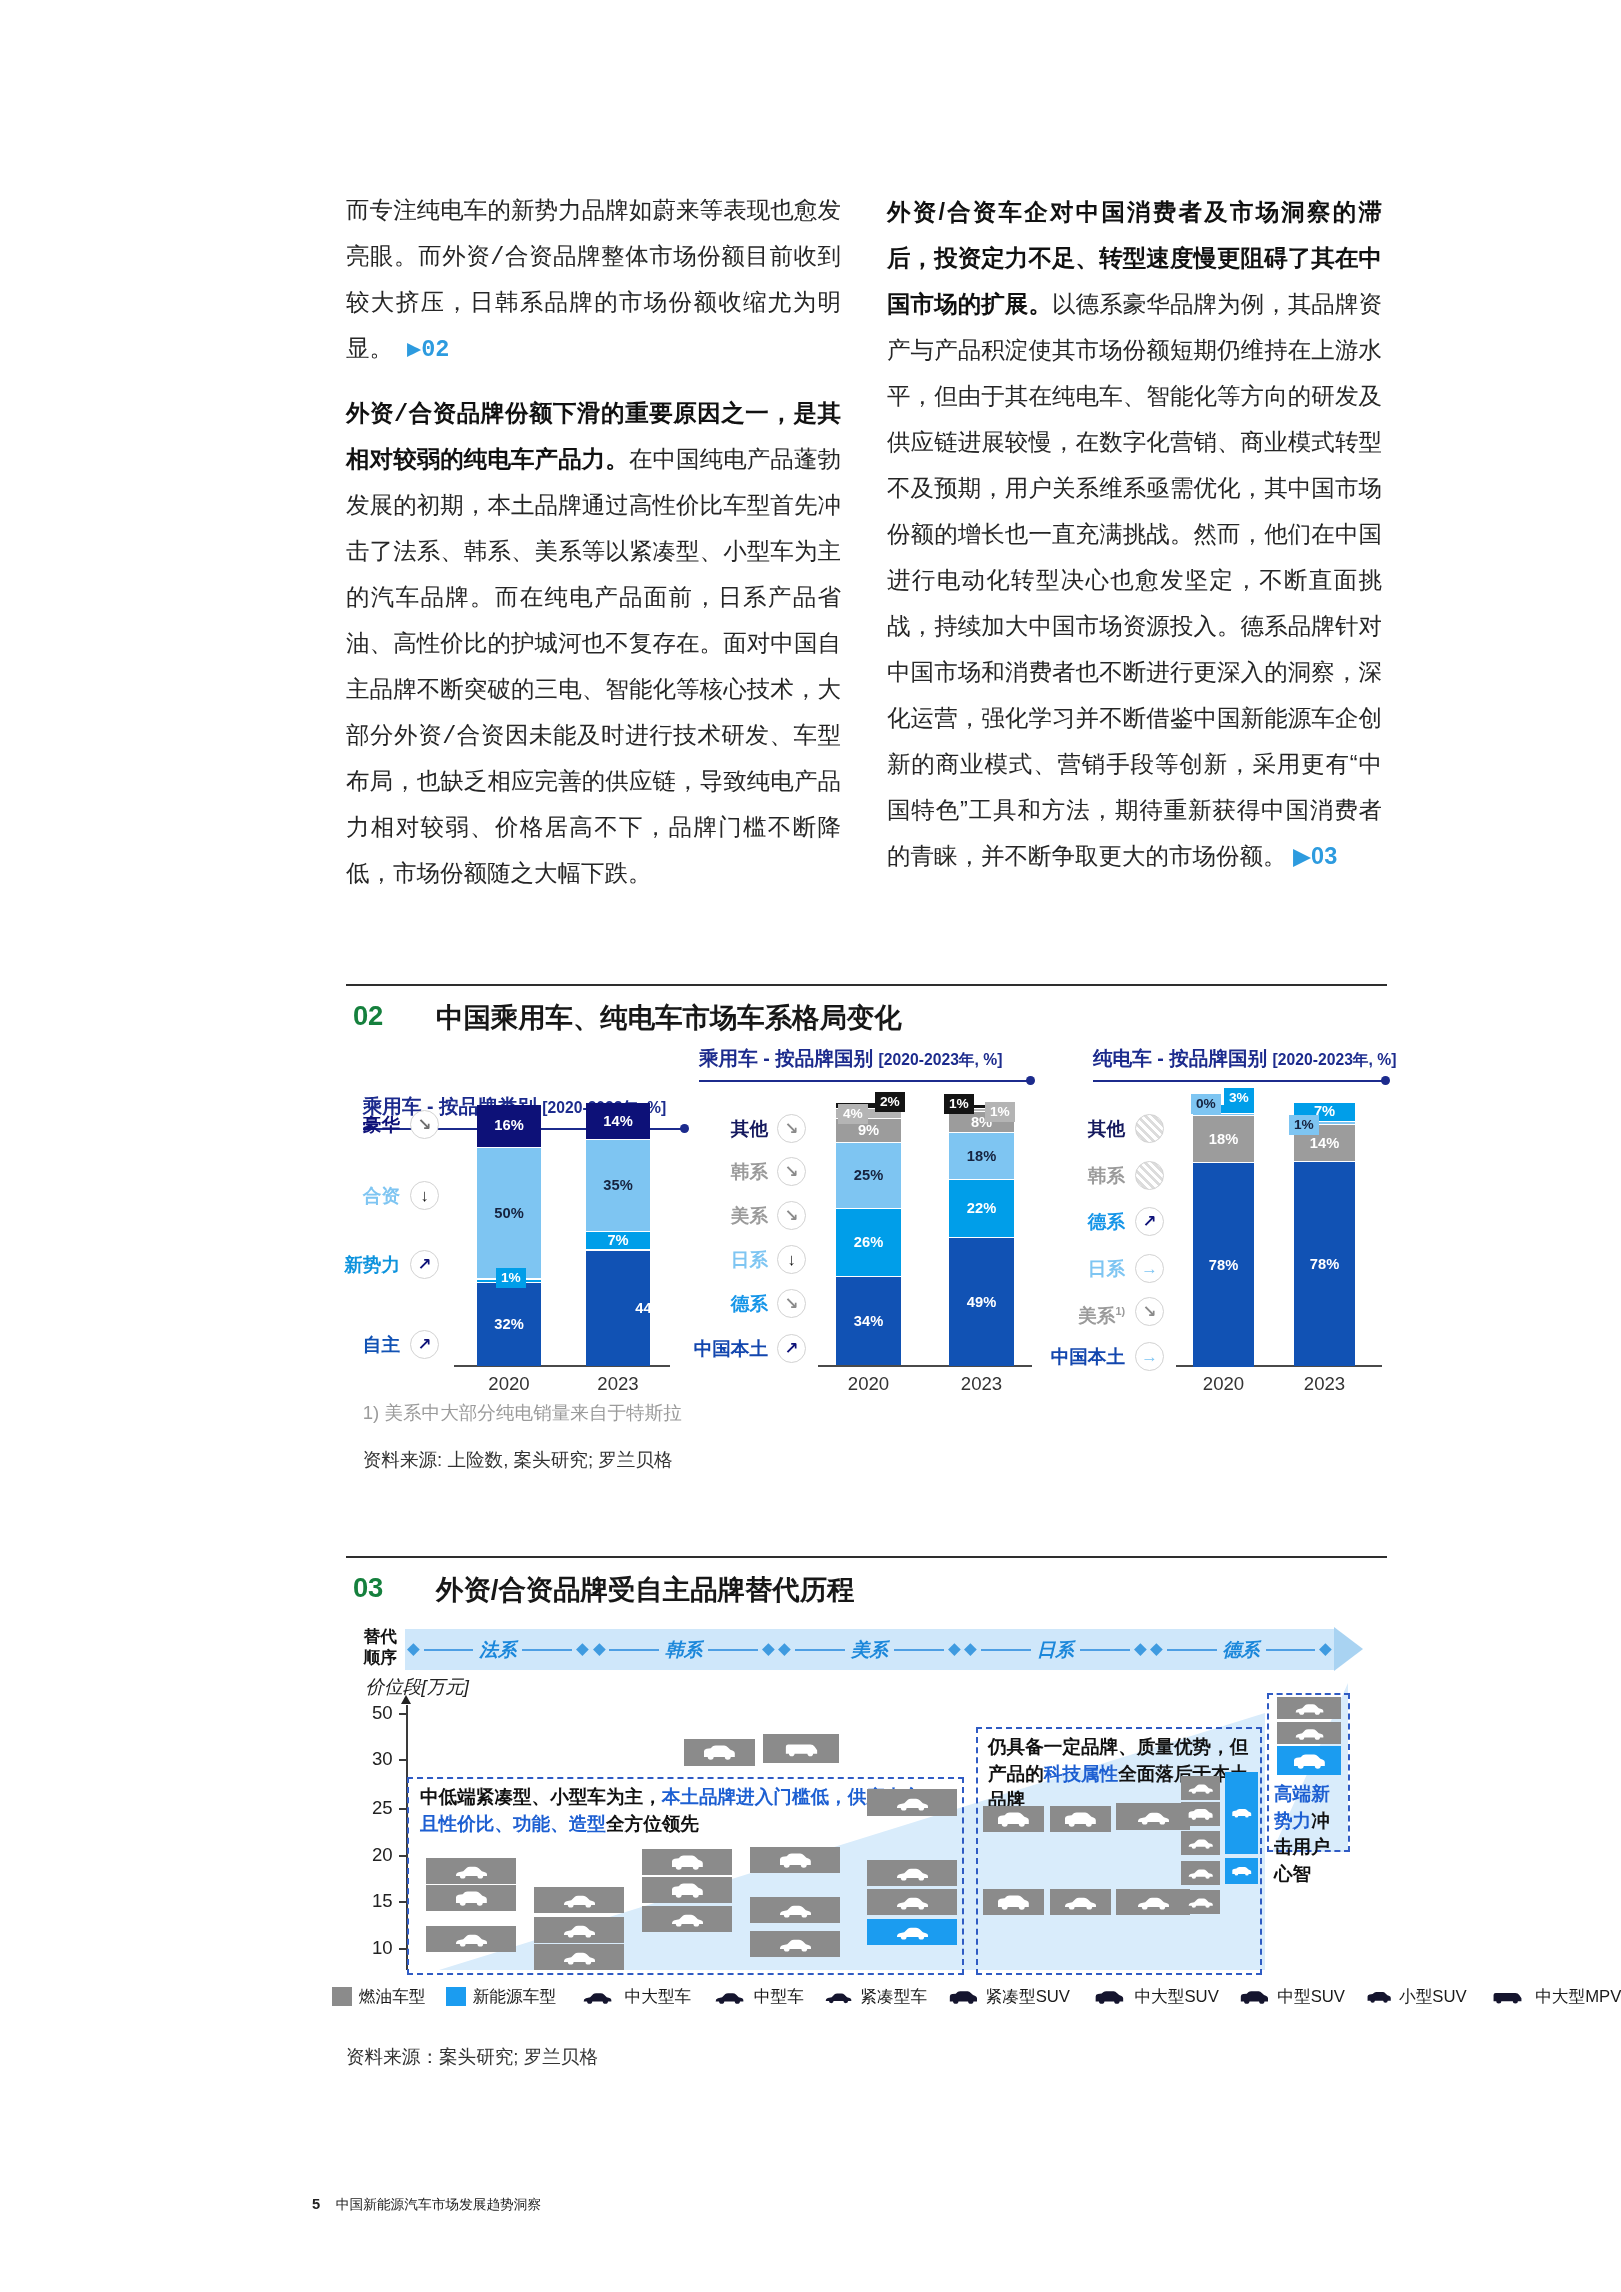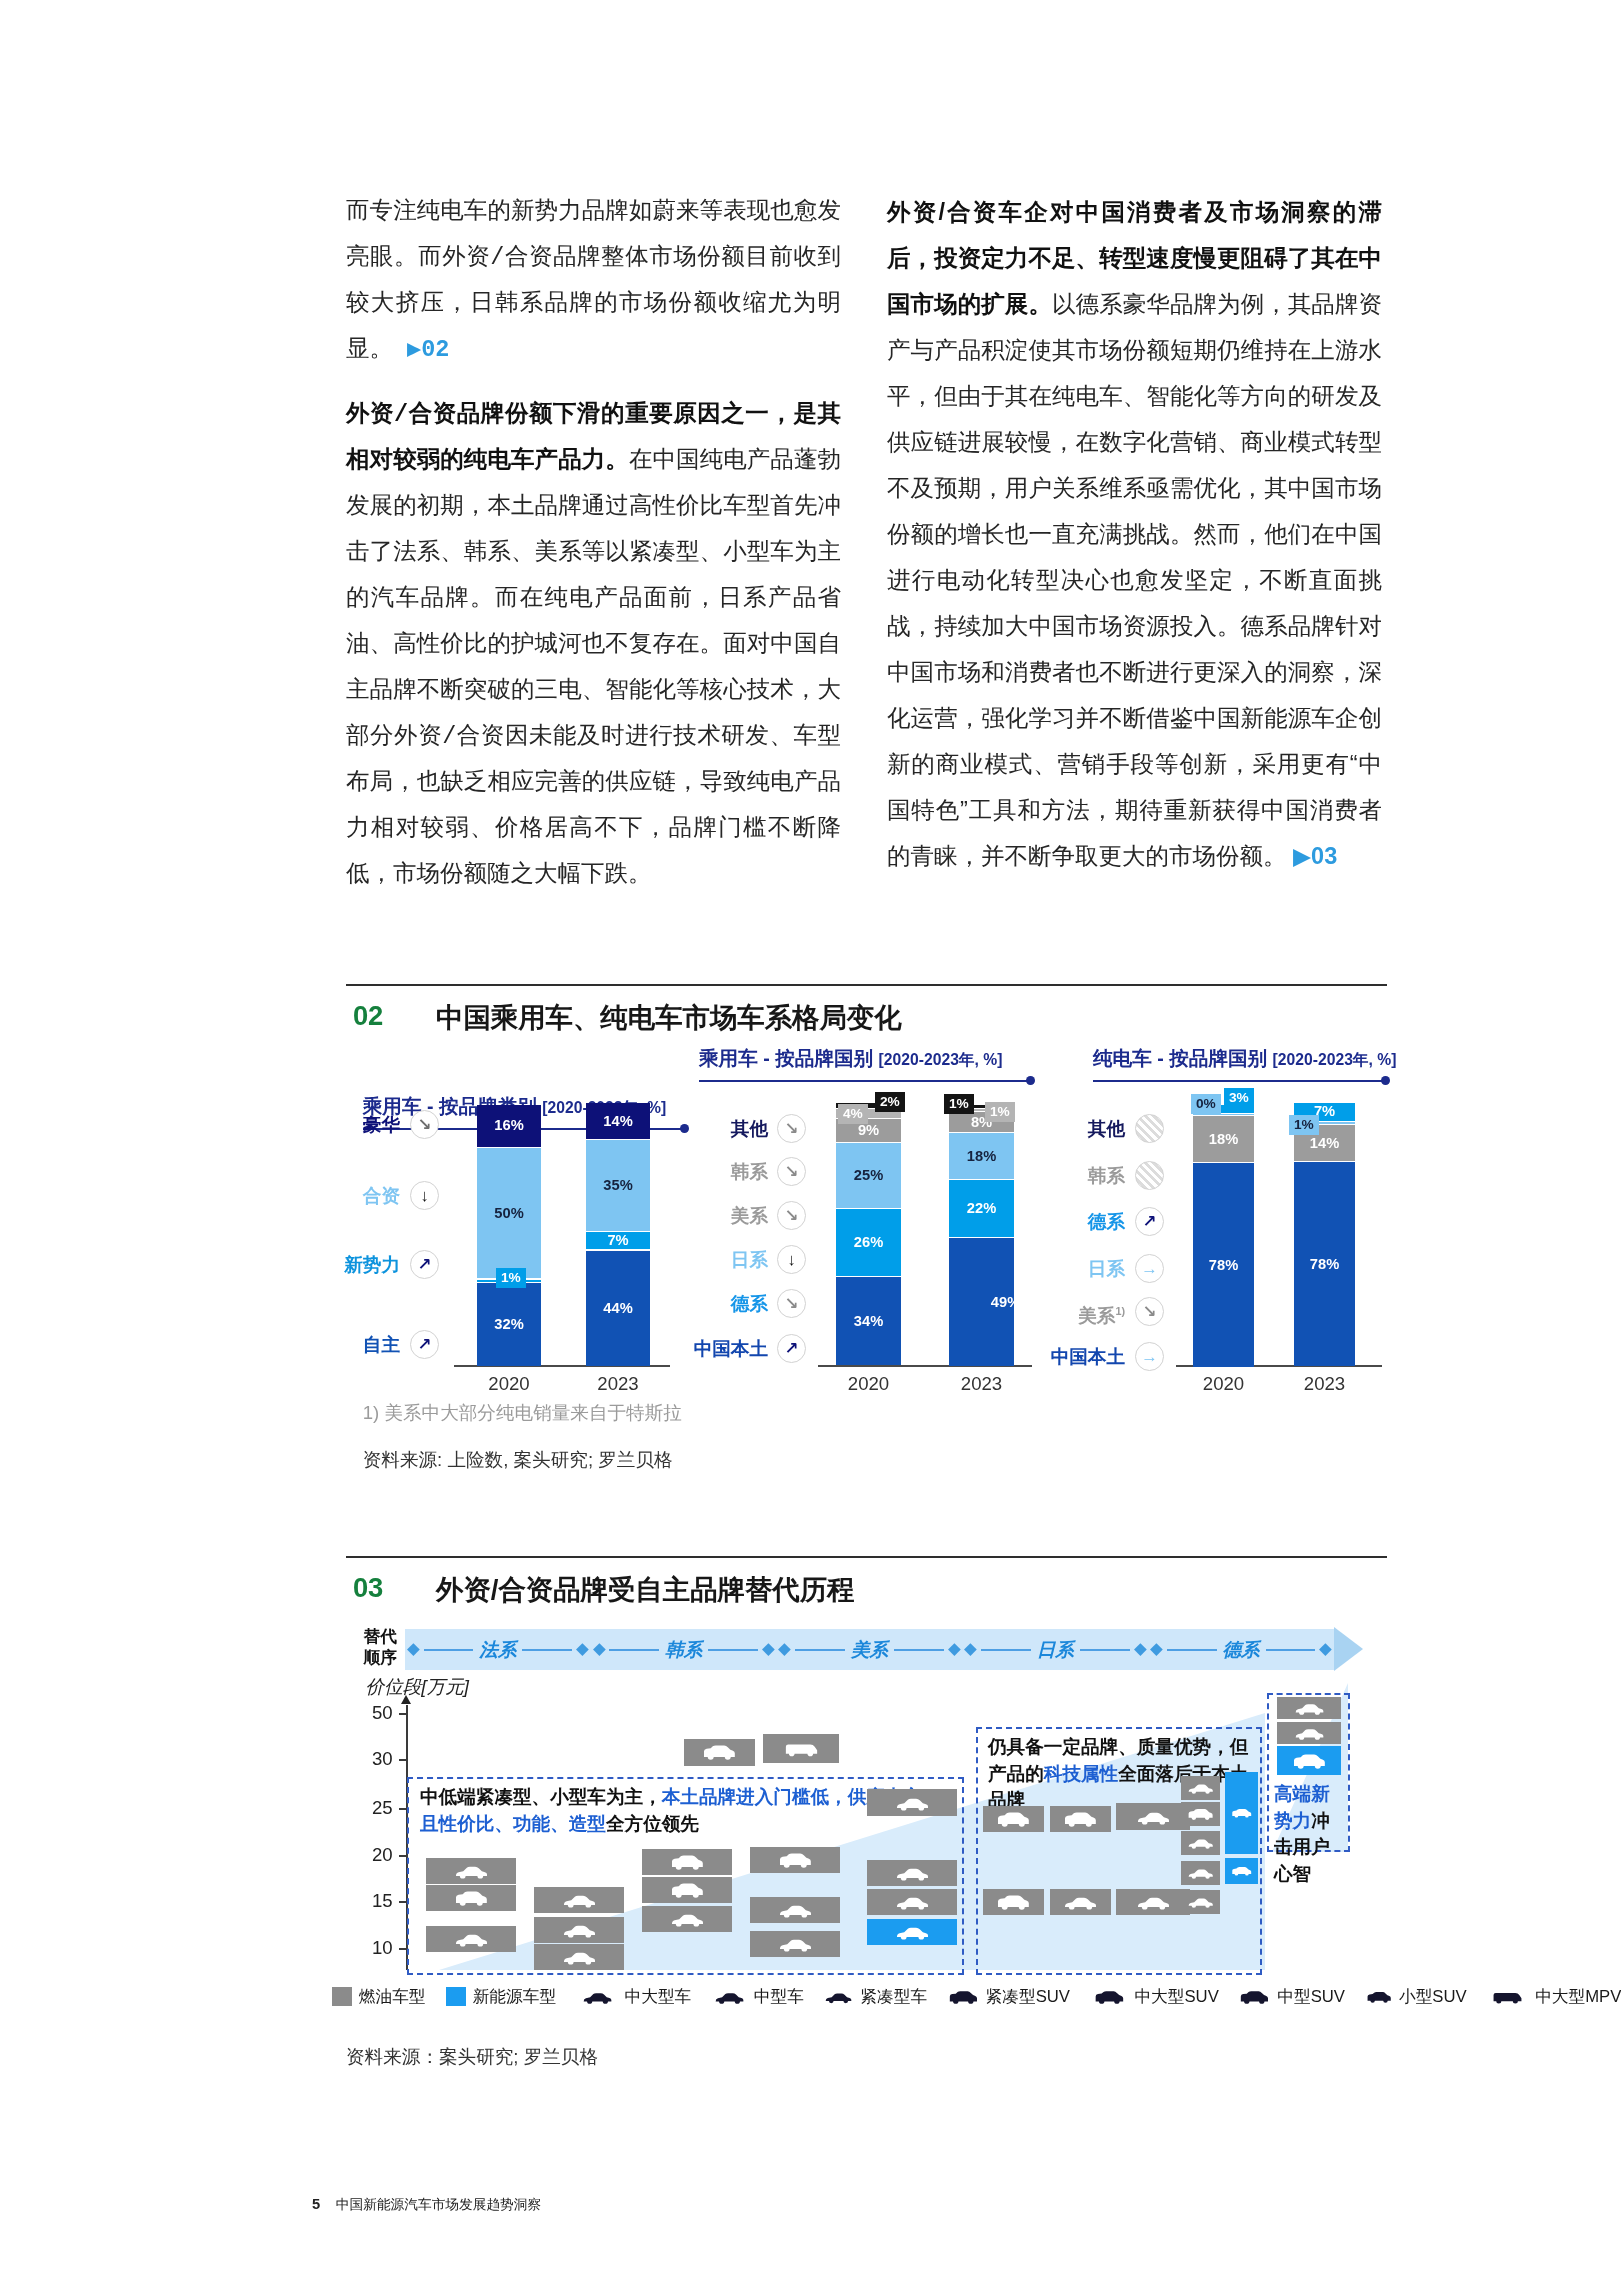--- a/index.html
+++ b/index.html
@@ -135,21 +135,21 @@
       <div class="seg" data-interactable="false" style="left: 240px; top: 119px; width: 64px; height: 37px; background: rgb(13, 17, 120);">
         <span class="seg-val" data-interactable="false" style="top: 9.6px; color: rgb(255, 255, 255);">14%</span>
       </div>
       <div class="seg" data-interactable="false" style="left: 240px; top: 155px; width: 64px; height: 92px; background: rgb(126, 197, 242); border-top: 1px solid rgb(255, 255, 255);">
         <span class="seg-val" data-interactable="false" style="top: 37px; color: rgb(22, 35, 63);">35%</span>
       </div>
       <div class="seg" data-interactable="false" style="left: 240px; top: 247px; width: 64px; height: 18.4px; background: rgb(0, 158, 233); border-top: 1px solid rgb(255, 255, 255);">
         <span class="seg-val" data-interactable="false" style="top: 0.4px; color: rgb(255, 255, 255);">7%</span>
       </div>
       <div class="seg" data-interactable="false" style="left: 240px; top: 266px; width: 64px; height: 116px; background: rgb(17, 82, 180); border-top: 1px solid rgb(255, 255, 255);">
-        <span class="seg-val" data-interactable="false" style="top: 49px; color: rgb(255, 255, 255);">44%</span>
+        <span class="seg-val" data-interactable="false" style="top: 49px; color: rgb(255, 255, 255); padding-left: 32px;">44%</span>
       </div>
       <div class="year" data-interactable="false" style="left: 240px; top: 389px; width: 64px;">2023</div>
       <div class="chart-subtitle" data-interactable="false" style="left: 353px; width: 333px;"><span data-interactable="false">乘用车 - 按品牌国别 </span><span class="sub-range" data-interactable="false">[2020-2023年, %]</span><span class="sub-dot" data-interactable="false"></span></div>
       <div class="leg-label" data-interactable="false" style="left: 265px; top: 132px; color: rgb(21, 25, 94);">其他</div>
       <div class="leg-circle" data-interactable="false" style="left: 431px; top: 130px;">
         <span data-interactable="false" style="color: rgb(138, 138, 138);">↘</span>
       </div>
       <div class="leg-label" data-interactable="false" style="left: 265px; top: 175px; color: rgb(154, 154, 154);">韩系</div>
       <div class="leg-circle" data-interactable="false" style="left: 431px; top: 173px;">
         <span data-interactable="false" style="color: rgb(138, 138, 138);">↘</span>
@@ -195,21 +195,21 @@
       <div class="seg" data-interactable="false" style="left: 603px; top: 127px; width: 65px; height: 21px; background: rgb(156, 156, 156); border-top: 1px solid rgb(255, 255, 255);">
         <span class="seg-val" data-interactable="false" style="top: 1.7px; color: rgb(255, 255, 255);">8%</span>
       </div>
       <div class="seg" data-interactable="false" style="left: 603px; top: 148px; width: 65px; height: 47px; background: rgb(126, 197, 242); border-top: 1px solid rgb(255, 255, 255);">
         <span class="seg-val" data-interactable="false" style="top: 15px; color: rgb(22, 35, 63);">18%</span>
       </div>
       <div class="seg" data-interactable="false" style="left: 603px; top: 195px; width: 65px; height: 58px; background: rgb(0, 158, 233); border-top: 1px solid rgb(255, 255, 255);">
         <span class="seg-val" data-interactable="false" style="top: 20px; color: rgb(255, 255, 255);">22%</span>
       </div>
       <div class="seg" data-interactable="false" style="left: 603px; top: 253px; width: 65px; height: 129px; background: rgb(17, 82, 180); border-top: 1px solid rgb(255, 255, 255);">
-        <span class="seg-val" data-interactable="false" style="top: 56px; color: rgb(255, 255, 255); margin-left: 24px;">49%</span>
+        <span class="seg-val" data-interactable="false" style="top: 56px; color: rgb(255, 255, 255);">49%</span>
       </div>
       <div class="year" data-interactable="false" style="left: 603px; top: 389px; width: 65px;">2023</div>
       <div class="chart-subtitle" data-interactable="false" style="left: 747px; width: 294px;"><span data-interactable="false">纯电车 - 按品牌国别 </span><span class="sub-range" data-interactable="false">[2020-2023年, %]</span><span class="sub-dot" data-interactable="false"></span></div>
       <div class="leg-label" data-interactable="false" style="left: 622px; top: 132px; color: rgb(21, 25, 94);">其他</div>
       <div class="leg-circle hatch" data-interactable="false" style="left: 789px; top: 130px;"></div>
       <div class="leg-label" data-interactable="false" style="left: 622px; top: 179px; color: rgb(154, 154, 154);">韩系</div>
       <div class="leg-circle hatch" data-interactable="false" style="left: 789px; top: 177px;"></div>
       <div class="leg-label" data-interactable="false" style="left: 622px; top: 225px; color: rgb(21, 149, 232);">德系</div>
       <div class="leg-circle" data-interactable="false" style="left: 789px; top: 223px;">
         <span data-interactable="false" style="color: rgb(13, 17, 120);">↗</span>

